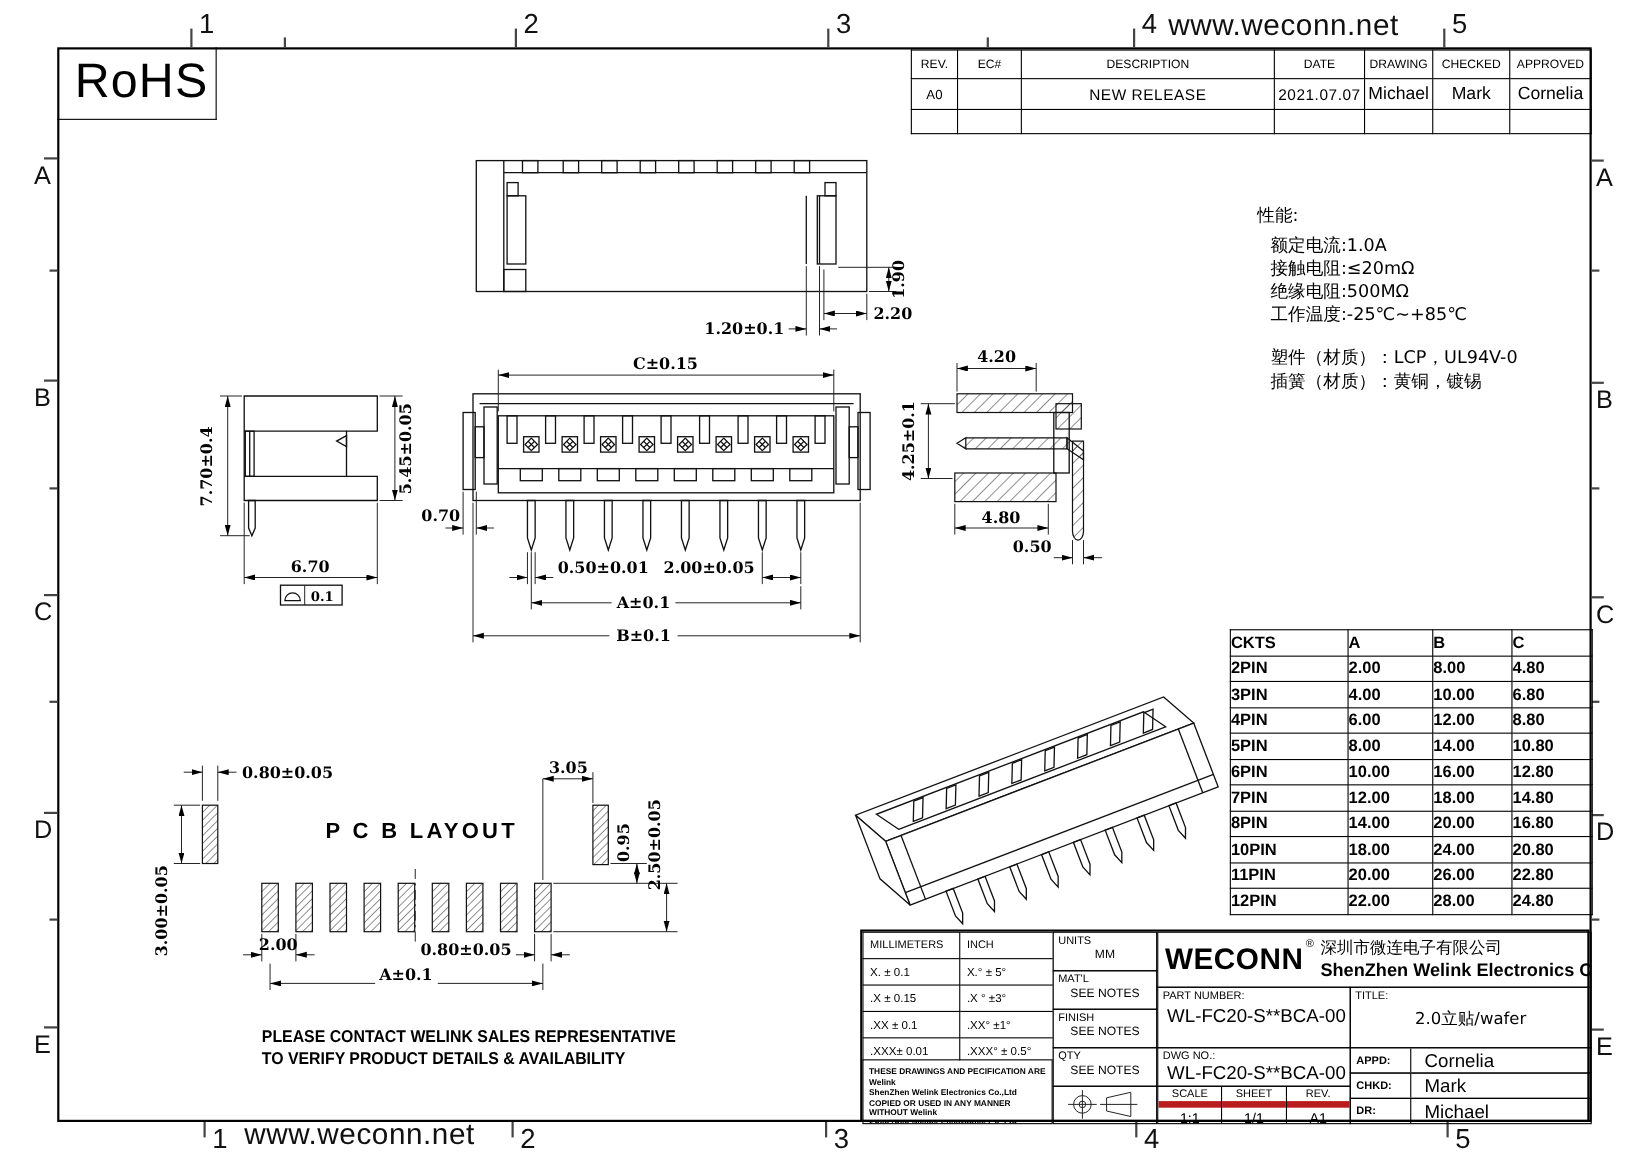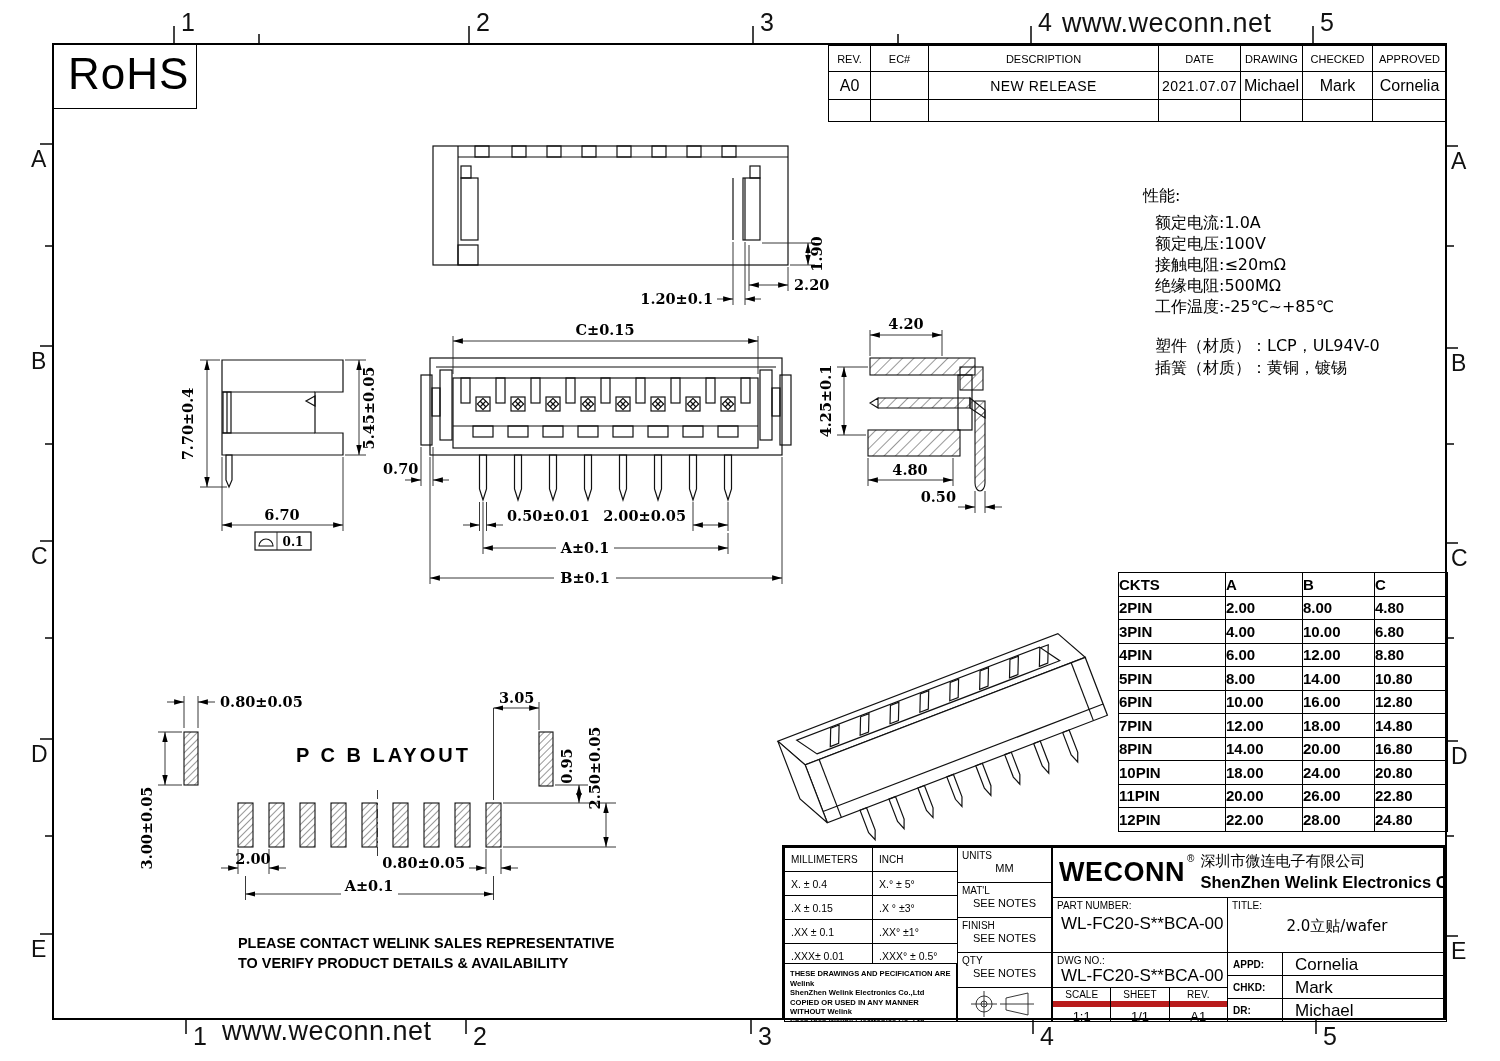--- a/index.html
+++ b/index.html
@@ -16,21 +16,21 @@
   
   .rohs{position:absolute;left:52px;top:43px;width:145px;height:66px;box-sizing:border-box;
         border-right:1.5px solid #000;border-bottom:1.5px solid #000;
         font-size:44px;line-height:62px;padding-left:16px;letter-spacing:1px;}
   
   .revtab{position:absolute;left:828px;top:45px;border-collapse:collapse;table-layout:fixed;}
   .revtab td{border:1.2px solid #000;text-align:center;padding:0;overflow:hidden;white-space:nowrap;}
   .revtab .hd{font-size:11px;height:26px;}
   .revtab .r1{height:28px;}
   .revtab .r2{height:22px;}
-  .f-sm{font-size:16px;} .f-md{font-size:14px;letter-spacing:.5px;} .f-nm{font-size:16px;}
+  .f-sm{font-size:12px;} .f-md{font-size:14px;letter-spacing:.5px;} .f-nm{font-size:16px;}
   
   .specs{position:absolute;left:1143px;top:186px;width:330px;font-size:16px;
          font-family:"DejaVu Sans","Liberation Sans",sans-serif;}
   .specs .t{margin-bottom:5px;}
   .spec-line{line-height:21px;padding-left:12px;}
   .mat-block{margin-top:18px;}
   .mat-line{line-height:22px;padding-left:12px;}
   
   .ckts{position:absolute;left:1118px;top:572px;border-collapse:collapse;table-layout:fixed;}
   .ckts td,.ckts th{border:1.2px solid #000;font-size:15px;font-weight:700;
@@ -179,21 +179,20 @@
           <td></td>
       <td></td>
     </tr>
   </tbody>
     </table>
 
   <div class="specs">
     <div class="t">性能:</div>
     <div>
         <div class="spec-line">额定电流:1.0A</div>
-        <div class="spec-line">额定电压:100V</div>
         <div class="spec-line">接触电阻:≤20mΩ</div>
         <div class="spec-line">绝缘电阻:500MΩ</div>
         <div class="spec-line">工作温度:-25℃~+85℃</div>
       </div>
     <div class="mat-block">
         <div class="mat-line">塑件（材质）：LCP，UL94V-0</div>
         <div class="mat-line">插簧（材质）：黄铜，镀锡</div>
       </div>
   </div>
 
@@ -608,21 +607,21 @@
         <colgroup>
             <col style="width:88px">
             <col style="width:85px">
           </colgroup>
         <tbody>
             <tr class="th">
           <td>MILLIMETERS</td>
           <td>INCH</td>
         </tr>
         <tr>
-              <td>X.   ±  0.4</td>
+              <td>X.   ±  0.1</td>
             <td>X.°   ±  5°</td>
             </tr>
         <tr>
               <td>.X   ±  0.15</td>
             <td>.X °  ±3°</td>
             </tr>
         <tr>
               <td>.XX  ±  0.1</td>
             <td>.XX°  ±1°</td>
             </tr>

